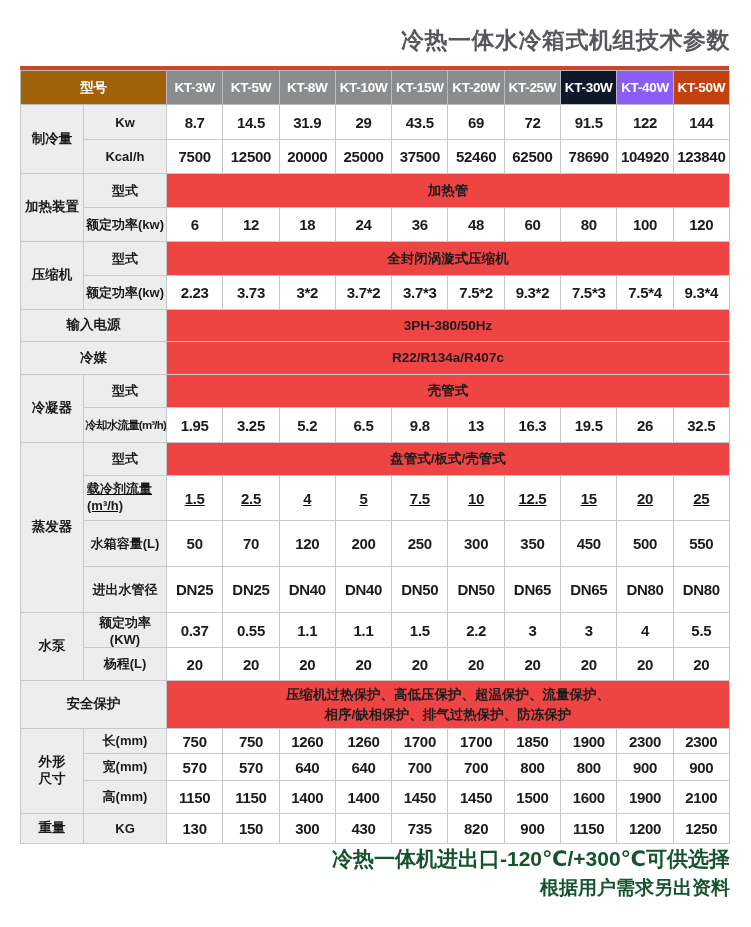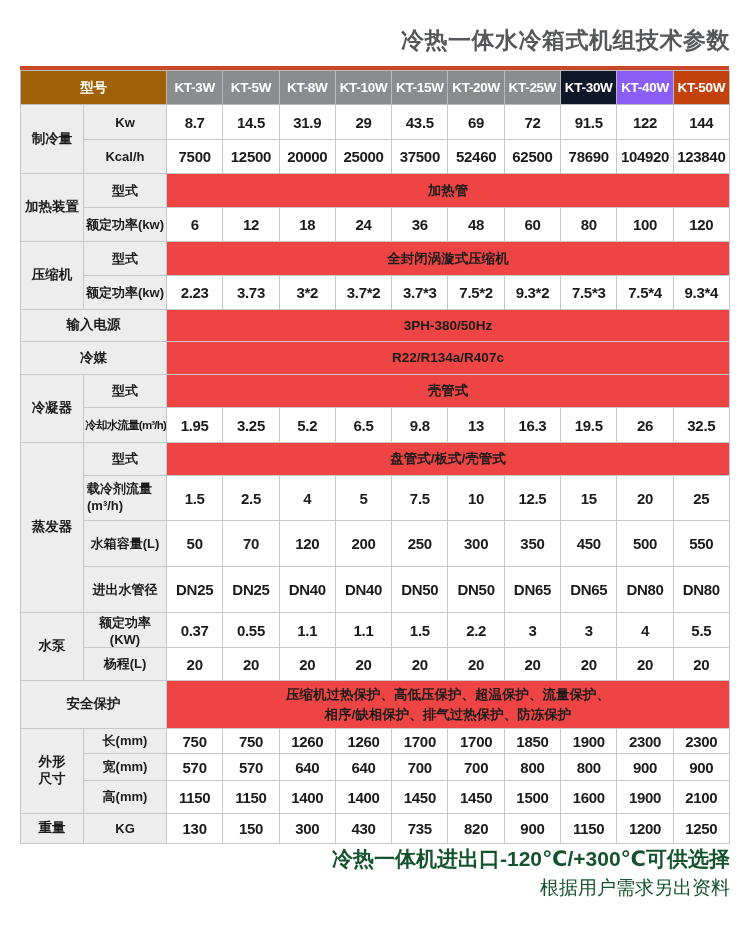--- a/index.html
+++ b/index.html
@@ -29,21 +29,21 @@
   td.lbl{background:#ededee;font-size:13px;font-weight:600;}
   td.grp{background:#ededee;font-size:13.5px;font-weight:600;white-space:pre-line;line-height:1.25;}
   td.val{background:#ffffff;font-size:15px;font-weight:700;letter-spacing:-0.3px;}
   td.span-cell{background:#ef4444;font-size:13.5px;font-weight:700;white-space:pre-line;line-height:1.45;}
   td.lbl.multiline{white-space:pre-line;text-align:left;padding-left:3px;line-height:1.3;}
   td.lbl.small{font-size:11.5px;letter-spacing:-0.8px;padding:0;text-align:right;}
   .footer{
     position:absolute;right:21px;top:844px;text-align:right;color:#9b9c9e;
   }
   .footer .line1{font-size:21px;font-weight:600;line-height:1.45;}
-  .footer .line2{font-size:19px;font-weight:400;line-height:1.45;}
+  .footer .line2{font-size:19px;font-weight:700;line-height:1.45;}
 </style>
 </head>
 <body>
 
 <div class="canvas">
 
   <div class="page-title" style="color: rgb(86, 87, 90);">冷热一体水冷箱式机组技术参数</div>
 
   <div class="accent-bar" style="background: rgb(201, 72, 42);"></div>
 
@@ -156,21 +156,21 @@
           <td class="val">16.3</td>
           <td class="val">19.5</td>
           <td class="val">26</td>
           <td class="val">32.5</td>
         </tr>
         <tr style="height: 33px;">
           <td class="grp" rowspan="4">蒸发器</td>
           <td class="lbl">型式</td>
           <td class="span-cell" colspan="10">盘管式/板式/壳管式</td>
         </tr>
-        <tr style="height: 45px;">
+        <tr style="height: 45px; text-decoration: underline;">
           <td class="lbl multiline">载冷剂流量
 (m³/h)</td>
           <td class="val">1.5</td>
           <td class="val">2.5</td>
           <td class="val">4</td>
           <td class="val">5</td>
           <td class="val">7.5</td>
           <td class="val">10</td>
           <td class="val">12.5</td>
           <td class="val">15</td>

